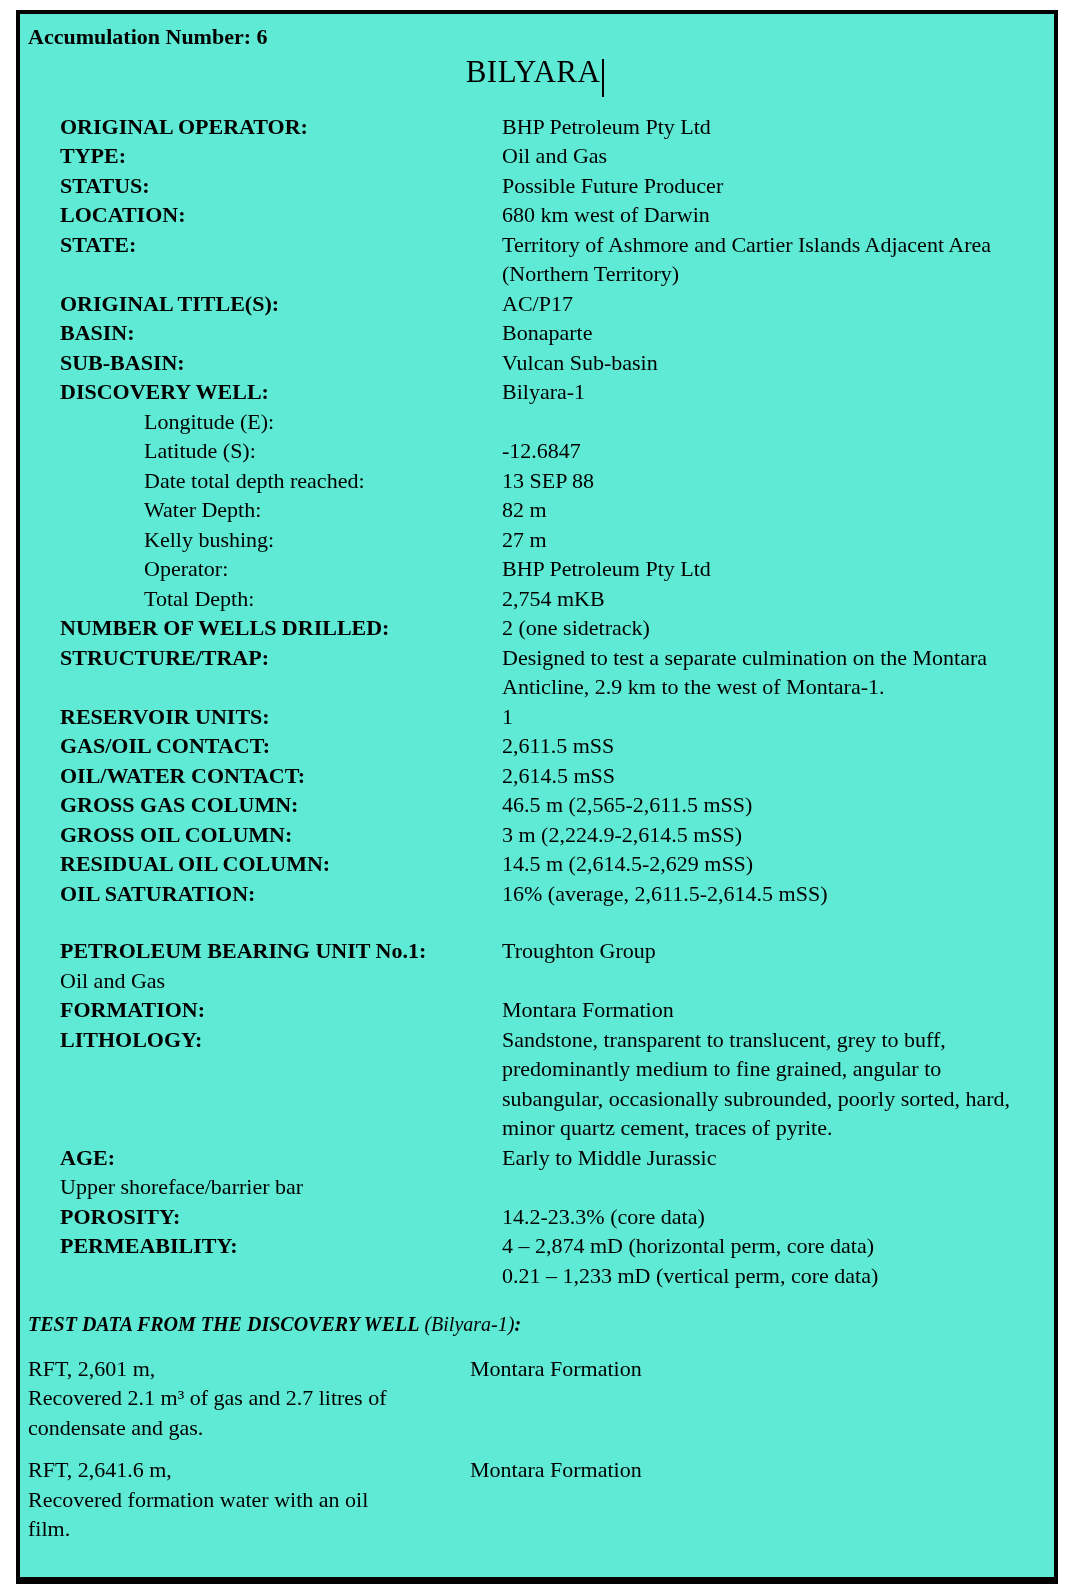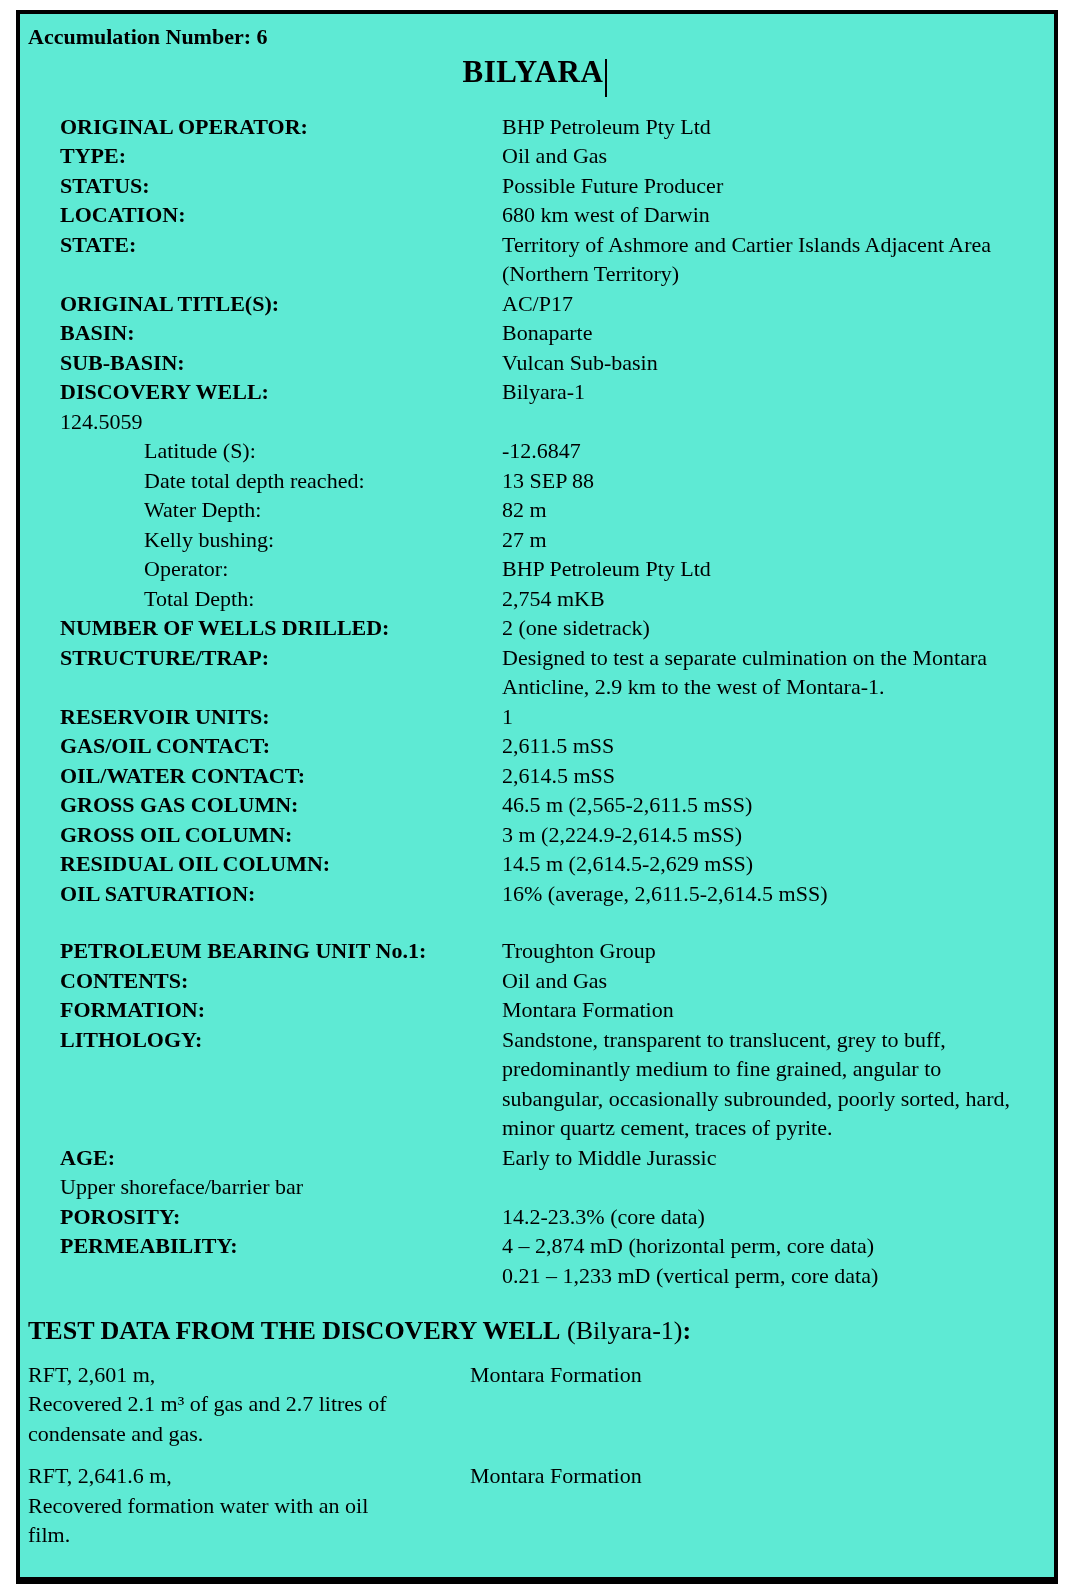--- a/index.html
+++ b/index.html
@@ -37,21 +37,21 @@
     font-weight: bold;
   }
   .title-row {
     text-align: center;
     line-height: 40px;
     height: 40px;
     margin-bottom: 20px;
   }
   .doc-title {
     font-size: 31px;
-    font-weight: bold;
+    font-weight: normal;
     letter-spacing: 0.5px;
   }
   .caret {
     display: inline-block;
     width: 2px;
     height: 38px;
     background: #000000;
     vertical-align: middle;
     margin-left: 2px;
   }
@@ -71,23 +71,24 @@
   .lab.sub {
     font-weight: normal;
     padding-left: 84px;
   }
   .val {
     flex: 1 1 auto;
     white-space: pre-line;
     padding-right: 6px;
   }
   .test-heading {
-    margin-top: 26px;
-    font-size: 26px;
-    line-height: 29.5px;
+    margin-top: 20px;
+    font-size: 20px;
+    line-height: 29.5px;
+    font-style: italic;
   }
   .test-heading .bold { font-weight: bold; }
   .test-row {
     display: flex;
     font-size: 22px;
     line-height: 29.5px;
   }
   .test-row.first { margin-top: 14px; }
   .test-row.later { margin-top: 13px; }
   .test-desc {
@@ -143,21 +144,21 @@
         </div>
         <div class="row">
           <div class="lab">SUB-BASIN:</div>
           <div class="val">Vulcan Sub-basin</div>
         </div>
         <div class="row">
           <div class="lab">DISCOVERY WELL:</div>
           <div class="val">Bilyara-1</div>
         </div>
         <div class="row">
-          <div class="val">124.5059</div>
+          <div class="lab sub">Longitude (E):</div>
         </div>
         <div class="row">
           <div class="lab sub">Latitude (S):</div>
           <div class="val">-12.6847</div>
         </div>
         <div class="row">
           <div class="lab sub">Date total depth reached:</div>
           <div class="val">13 SEP 88</div>
         </div>
         <div class="row">
@@ -211,21 +212,20 @@
         </div>
         <div class="row">
           <div class="lab">OIL SATURATION:</div>
           <div class="val">16% (average, 2,611.5-2,614.5 mSS)</div>
         </div>
         <div class="row gap">
           <div class="lab">PETROLEUM BEARING UNIT No.1:</div>
           <div class="val">Troughton Group</div>
         </div>
         <div class="row">
-          <div class="lab">CONTENTS:</div>
           <div class="val">Oil and Gas</div>
         </div>
         <div class="row">
           <div class="lab">FORMATION:</div>
           <div class="val">Montara Formation</div>
         </div>
         <div class="row">
           <div class="lab">LITHOLOGY:</div>
           <div class="val">Sandstone, transparent to translucent, grey to buff,
 predominantly medium to fine grained, angular to

